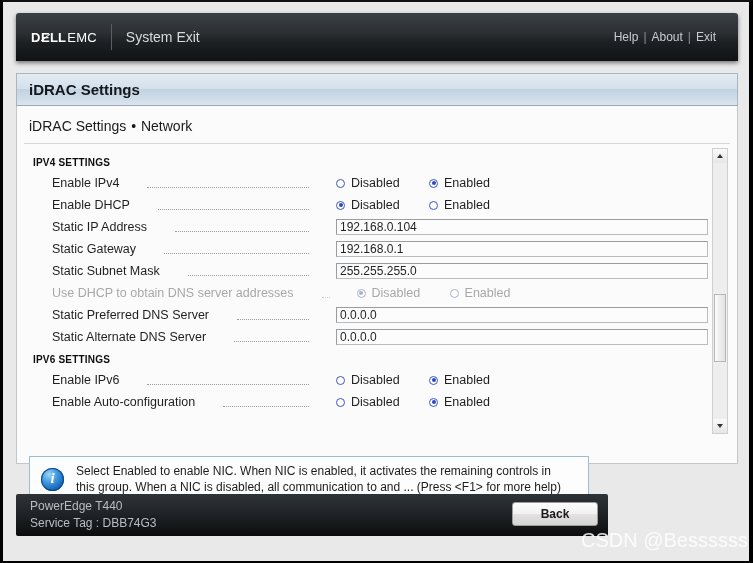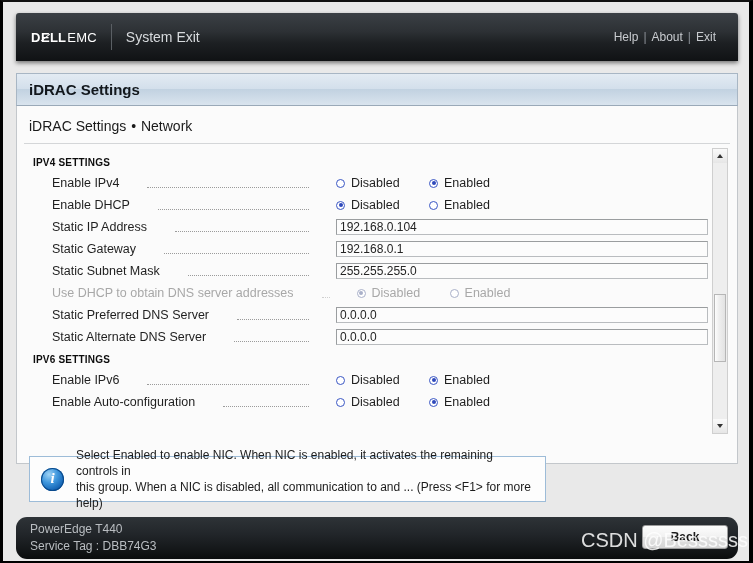--- a/index.html
+++ b/index.html
@@ -282,21 +282,21 @@
     background: linear-gradient(to right, #fdfdfd, #efefef 40%, #e2e2e2);
     border: 1px solid #b6b6b6;
     box-sizing: border-box;
   }
 
   
   .helpbox {
     position: absolute;
     left: 26px;
     top: 454px;
-    width: 517px;
+    width: 560px;
     height: 46px;
     box-sizing: border-box;
     background: #fdfdfd;
     border: 1px solid #9dbcd8;
     display: flex;
     align-items: center;
     padding: 10px 8px;
   }
   .info-icon {
     width: 23px;
@@ -324,25 +324,25 @@
   .help-text {
     font-size: 12px;
     color: #1c1c1c;
     line-height: 16px;
   }
 
   
   .footer {
     position: absolute;
     left: 13px;
-    top: 515px;
-    width: 722px;
+    top: 492px;
+    width: 592px;
     height: 42px;
     background: linear-gradient(to bottom, #2e3337 0%, #22262a 40%, #15181a 75%, #0a0c0d 100%);
-    border-radius: 11px;
+    border-radius: 2px;
     overflow: hidden;
   }
   .fl1 {
     position: absolute;
     left: 14px;
     top: 5px;
     color: #b9bdc1;
     font-size: 12px;
   }
   .fl2 {

